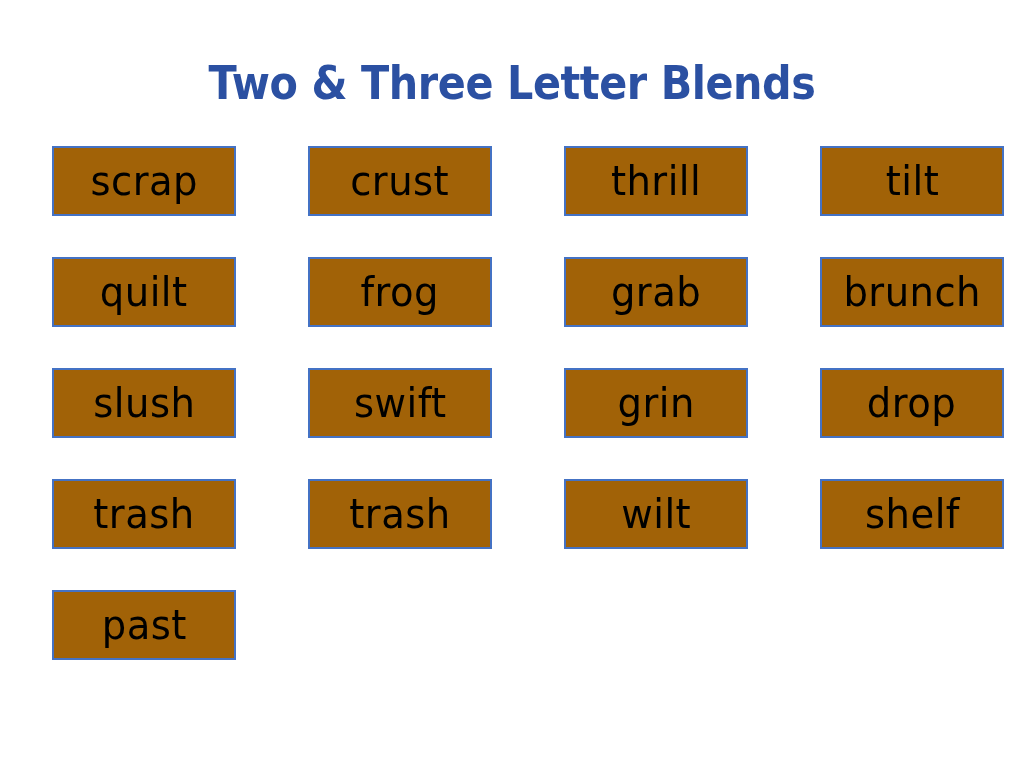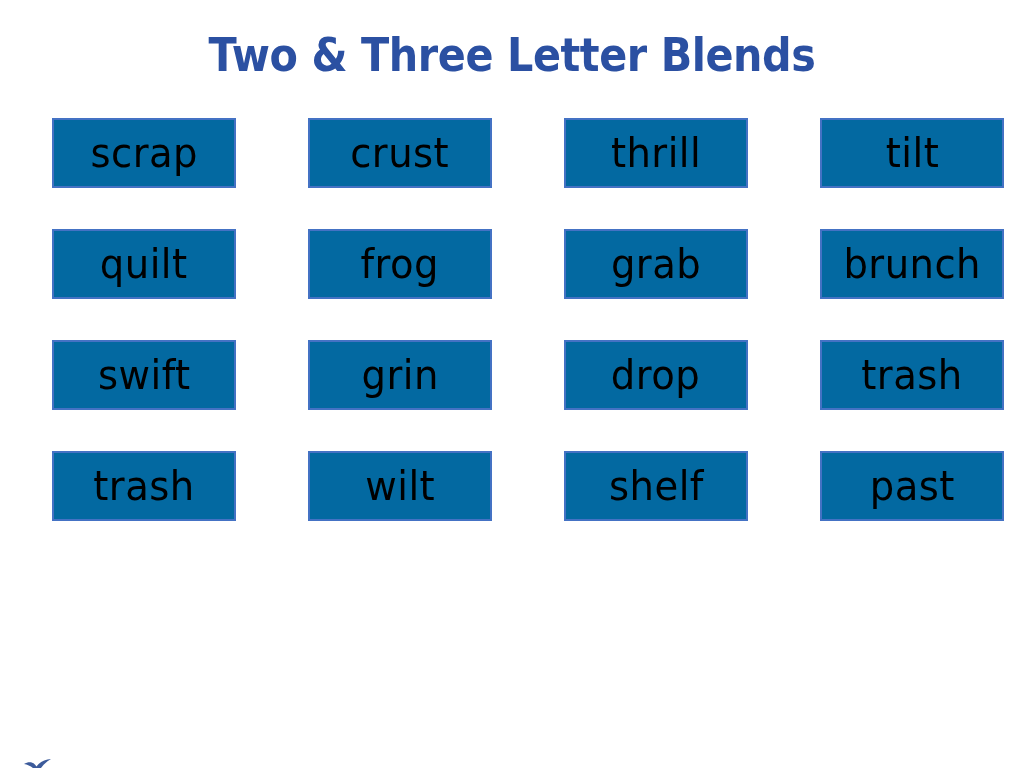--- a/index.html
+++ b/index.html
@@ -12,20 +12,21 @@
     background: #ffffff;
     font-family: "Liberation Sans", sans-serif;
     overflow: hidden;
     position: relative;
   }
 
   .slide {
     position: absolute;
     inset: 0;
     background: #ffffff;
+    margin-top: 28px;
   }
 
   
   .title {
     position: absolute;
     left: 0;
     top: 26px;
     width: 1024px;
     text-align: center;
     font-family: "DejaVu Sans", sans-serif;
@@ -48,21 +49,21 @@
     height: 515px;
     display: grid;
     grid-template-columns: 184px 184px 184px 184px;
     grid-template-rows: 70px 70px 70px 70px 70px;
     column-gap: 72px;
     row-gap: 41px;
   }
 
   .word-card {
     border: 2px solid #4472C4;
-    background: #0369a1;
+    background: #a16207;
     display: flex;
     align-items: center;
     justify-content: center;
     box-sizing: border-box;
   }
 
   .word-card .word {
     font-family: "DejaVu Sans", sans-serif;
     font-weight: 400;
     font-size: 41px;
@@ -119,20 +120,23 @@
       <span class="word">frog</span>
     </div>
     <div class="word-card">
       <span class="word">grab</span>
     </div>
 
     <div class="word-card">
       <span class="word">brunch</span>
     </div>
     <div class="word-card">
+      <span class="word">slush</span>
+    </div>
+    <div class="word-card">
       <span class="word">swift</span>
     </div>
 
     <div class="word-card">
       <span class="word">grin</span>
     </div>
     <div class="word-card">
       <span class="word">drop</span>
     </div>
     <div class="word-card">

